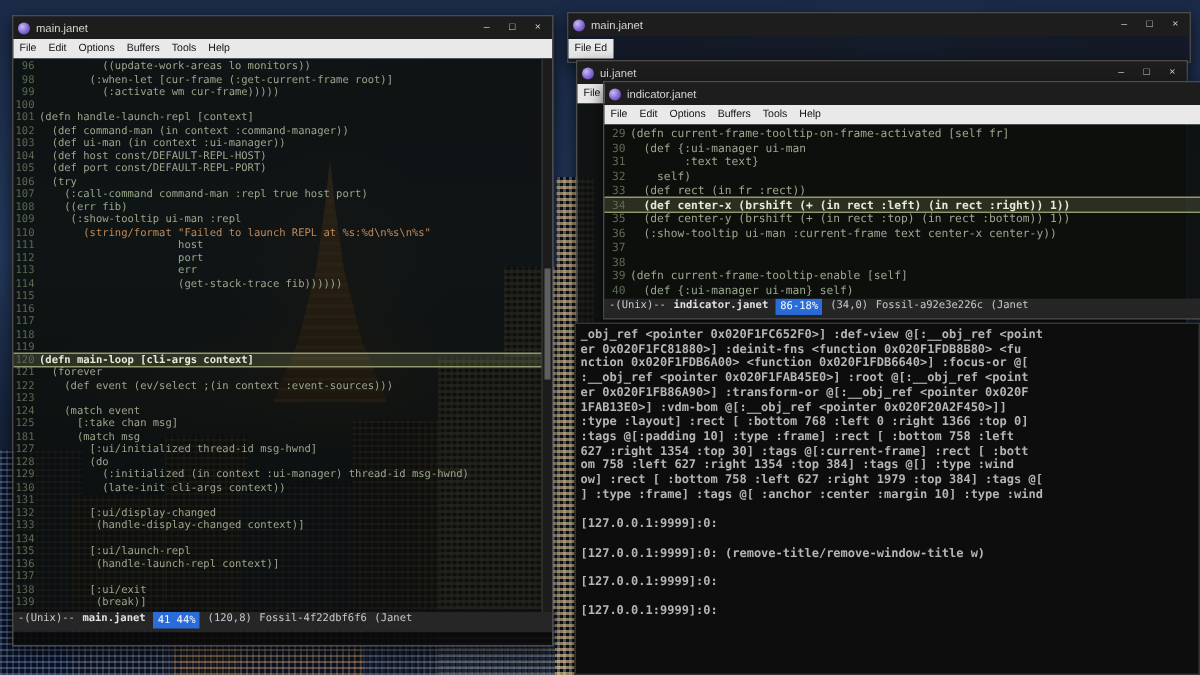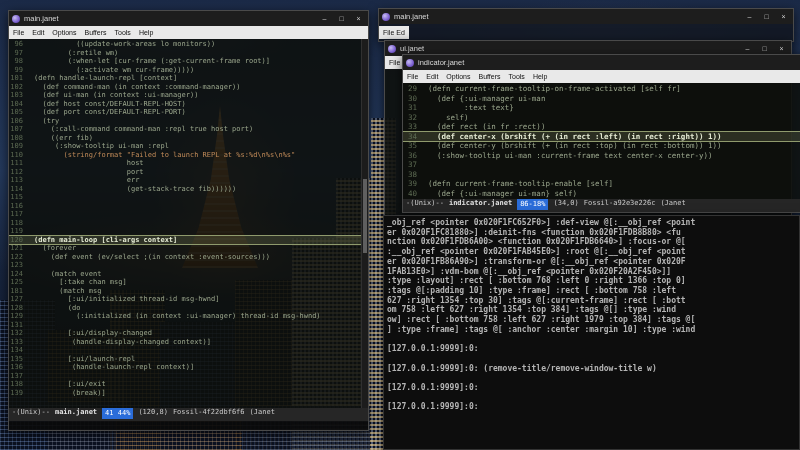--- a/index.html
+++ b/index.html
@@ -57,21 +57,21 @@
     background:radial-gradient(circle at 35% 35%, #c6bcf2, #7b5fd0 60%, #47377f); }
   .titlebar .spacer { flex:1; }
   .tb-btn { width:13px; height:11px; display:flex; align-items:center; justify-content:center;
             color:#cfcfcf; font-size:7px; }
   .menubar { height:13px; flex:none; background:#e9e9e9; display:flex; align-items:center;
              color:#111; font-family:"Liberation Sans", sans-serif; font-size:7px; overflow:hidden; }
   .menu-item { padding:0 4px; white-space:nowrap; }
 
   
   .codearea { position:relative; flex:1; overflow:hidden; background:rgba(13,15,12,0.87); padding-top:1px; }
-  .crow { display:flex; height:8.5px; line-height:8.5px; font-size:7px; white-space:pre;gap:8px; }
+  .crow { display:flex; height:8.5px; line-height:8.5px; font-size:7px; white-space:pre; }
   #win-indicator .crow { height:9.5px; line-height:9.5px; font-size:7.5px; }
   .ln { width:17px; flex:none; text-align:right; padding-right:3px; color:#5c6a52; }
   .ct { color:#9aa68c; }
   .c-s { color:#c08a58; }
   .crow.hl { background:rgba(150,160,110,0.22); outline:1px solid #8f9a6d; }
   .crow.hl .ct { color:#e6ecd4; font-weight:bold; }
 
   .modeline { height:13px; flex:none; background:#262626; color:#c9c9c9; display:flex; align-items:flex-start;
               gap:5px; padding:0 3px; font-size:7px; white-space:nowrap; overflow:hidden; }
   .ml-buf { font-weight:bold; color:#e2e2e2; }
@@ -244,23 +244,23 @@
         <span class="menu-item">Options</span>
         <span class="menu-item">Buffers</span>
         <span class="menu-item">Tools</span>
         <span class="menu-item">Help</span>
       </div>
     <div class="codearea" id="main-code">
       <div class="scrollbar">
         <div class="scroll-thumb"></div>
       </div>
     <div class="crow"><span class="ln">96</span><span class="ct">          ((update-work-areas lo monitors))</span></div>
-        <div class="crow"><span class="ln">97</span><span class="ct">        (:retile wm)</span></div>
         <div class="crow"><span class="ln">98</span><span class="ct">        (:when-let [cur-frame (:get-current-frame root)]</span></div>
         <div class="crow"><span class="ln">99</span><span class="ct">          (:activate wm cur-frame)))))</span></div>
+        <div class="crow"><span class="ln">100</span><span class="ct"></span></div>
         <div class="crow"><span class="ln">101</span><span class="ct">(defn handle-launch-repl [context]</span></div>
         <div class="crow"><span class="ln">102</span><span class="ct">  (def command-man (in context :command-manager))</span></div>
         <div class="crow"><span class="ln">103</span><span class="ct">  (def ui-man (in context :ui-manager))</span></div>
         <div class="crow"><span class="ln">104</span><span class="ct">  (def host const/DEFAULT-REPL-HOST)</span></div>
         <div class="crow"><span class="ln">105</span><span class="ct">  (def port const/DEFAULT-REPL-PORT)</span></div>
         <div class="crow"><span class="ln">106</span><span class="ct">  (try</span></div>
         <div class="crow"><span class="ln">107</span><span class="ct">    (:call-command command-man :repl true host port)</span></div>
         <div class="crow"><span class="ln">108</span><span class="ct">    ((err fib)</span></div>
         <div class="crow"><span class="ln">109</span><span class="ct">     (:show-tooltip ui-man :repl</span></div>
         <div class="crow"><span class="ln">110</span><span class="ct c-s">       (string/format "Failed to launch REPL at %s:%d\n%s\n%s"</span></div>
@@ -276,20 +276,21 @@
         <div class="crow hl"><span class="ln">120</span><span class="ct">(defn main-loop [cli-args context]</span></div>
         <div class="crow"><span class="ln">121</span><span class="ct">  (forever</span></div>
         <div class="crow"><span class="ln">122</span><span class="ct">    (def event (ev/select ;(in context :event-sources)))</span></div>
         <div class="crow"><span class="ln">123</span><span class="ct"></span></div>
         <div class="crow"><span class="ln">124</span><span class="ct">    (match event</span></div>
         <div class="crow"><span class="ln">125</span><span class="ct">      [:take chan msg]</span></div>
         <div class="crow"><span class="ln">181</span><span class="ct">      (match msg</span></div>
         <div class="crow"><span class="ln">127</span><span class="ct">        [:ui/initialized thread-id msg-hwnd]</span></div>
         <div class="crow"><span class="ln">128</span><span class="ct">        (do</span></div>
         <div class="crow"><span class="ln">129</span><span class="ct">          (:initialized (in context :ui-manager) thread-id msg-hwnd)</span></div>
+        <div class="crow"><span class="ln">130</span><span class="ct">          (late-init cli-args context))</span></div>
         <div class="crow"><span class="ln">131</span><span class="ct"></span></div>
         <div class="crow"><span class="ln">132</span><span class="ct">        [:ui/display-changed</span></div>
         <div class="crow"><span class="ln">133</span><span class="ct">         (handle-display-changed context)]</span></div>
         <div class="crow"><span class="ln">134</span><span class="ct"></span></div>
         <div class="crow"><span class="ln">135</span><span class="ct">        [:ui/launch-repl</span></div>
         <div class="crow"><span class="ln">136</span><span class="ct">         (handle-launch-repl context)]</span></div>
         <div class="crow"><span class="ln">137</span><span class="ct"></span></div>
         <div class="crow"><span class="ln">138</span><span class="ct">        [:ui/exit</span></div>
         <div class="crow"><span class="ln">139</span><span class="ct">         (break)]</span></div>
       </div>

